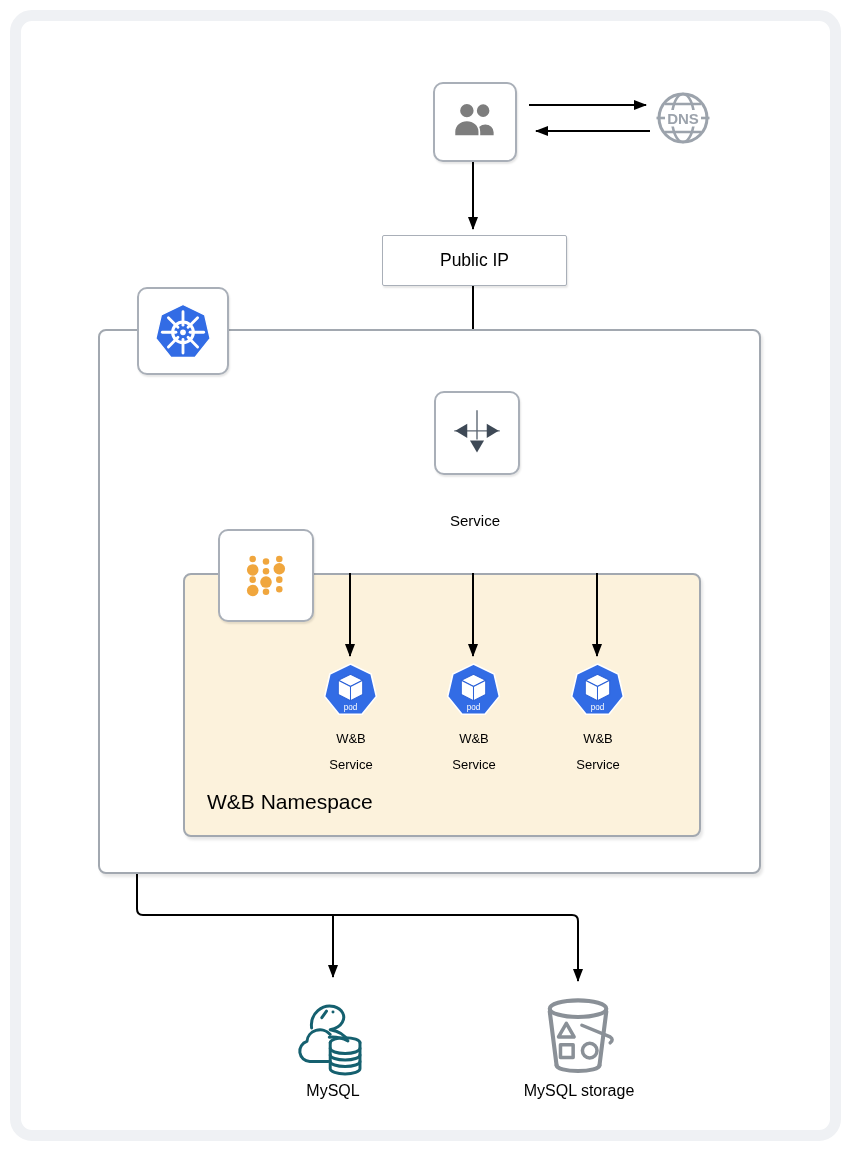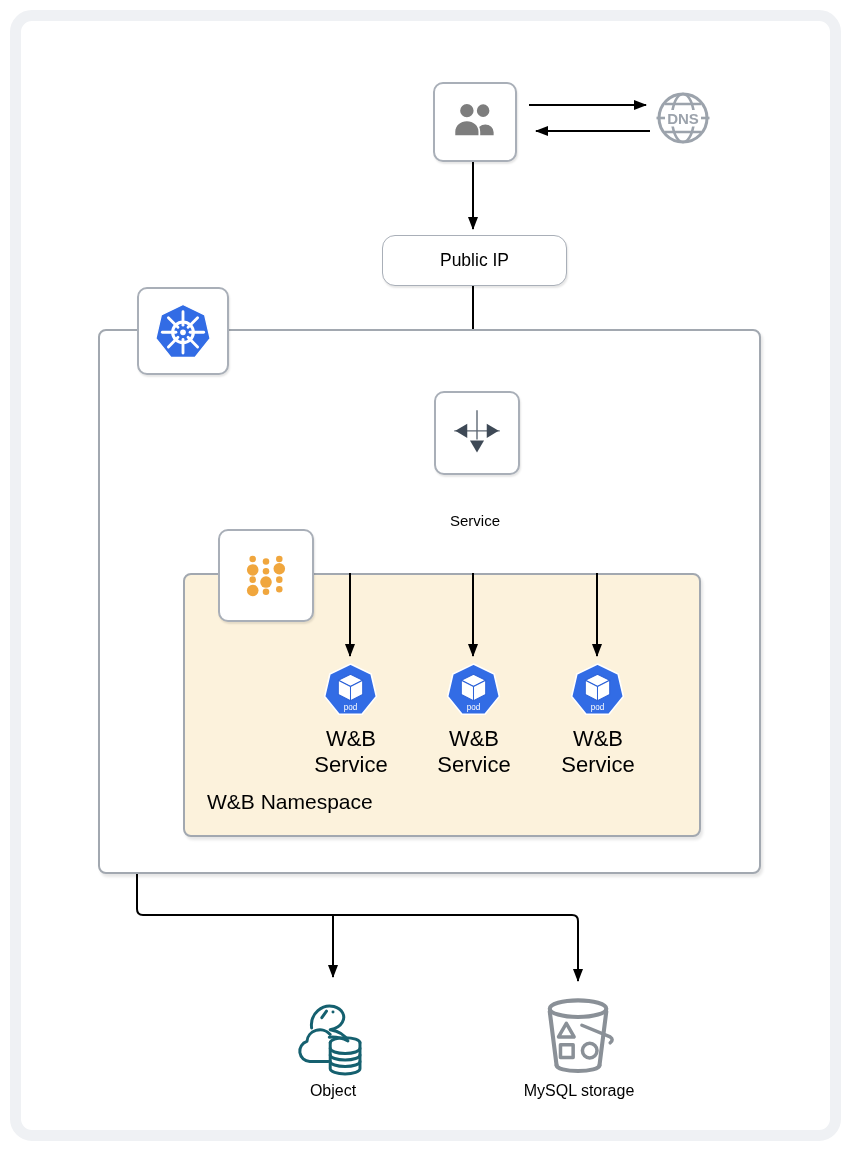--- a/index.html
+++ b/index.html
@@ -4,21 +4,21 @@
 <style>
   html,body{margin:0;padding:0;background:#fff;}
   body{width:851px;height:1151px;position:relative;font-family:"Liberation Sans",sans-serif;color:#000;overflow:hidden;}
   .frame{position:absolute;left:10px;top:10px;right:10px;bottom:10px;border:11px solid #EFF1F4;border-radius:22px;pointer-events:none;}
   .abs{position:absolute;text-decoration:underline;}
   .card{position:absolute;background:#fff;border:2px solid #A9AFB8;border-radius:10px;box-shadow:1px 2px 2px rgba(0,0,0,0.10);display:flex;align-items:center;justify-content:center;}
   .container-box{position:absolute;background:#fff;border:2px solid #A2A8B0;border-radius:8px;box-shadow:2px 3px 3px rgba(0,0,0,0.10);}
   .namespace-box{position:absolute;background:#FCF2DC;border:2px solid #A2A8B0;border-radius:8px;box-shadow:2px 3px 3px rgba(0,0,0,0.10);}
   .node-label{position:absolute;transform:translateX(-50%);text-align:center;white-space:nowrap;font-size:16px;}
   .big-label{font-size:17.5px;}
-  .pod-label{position:absolute;transform:translateX(-50%);text-align:center;font-size:22px;line-height:26px;white-space:nowrap;}
+  .pod-label{position:absolute;transform:translateX(-50%);text-align:center;font-size:13px;line-height:26px;white-space:nowrap;}
   .ns-label{position:absolute;font-size:21px;white-space:nowrap;}
   .wires{position:absolute;left:0;top:0;pointer-events:none;}
   svg{display:block;}
 </style>
 </head>
 <body>
 
 <div class="frame"></div>
 
 <svg class="wires" width="851" height="1151" viewBox="0 0 851 1151">
@@ -70,21 +70,21 @@
       <path d="M10,14 H46" stroke-width="2.6"></path>
       <path d="M10,42 H46" stroke-width="2.6"></path>
       <path d="M1.5,28 H10" stroke-width="2.6"></path>
       <path d="M46,28 H54.5" stroke-width="2.6"></path>
     </g>
     <rect x="11.5" y="20" width="33" height="16.5" fill="#fff"></rect>
     <text x="28" y="33.5" text-anchor="middle" font-size="15" font-weight="bold" fill="#9CA3AC">DNS</text>
   </svg>
 </div>
 
-<div class="card" style="left:382px;top:235px;width:183px;height:49px;border-radius:13px;border-width:1.5px;">
+<div class="card" style="left:382px;top:235px;width:183px;height:49px;border-radius:2px;border-width:1.5px;">
   <span class="big-label">Public IP</span>
 </div>
 
 <div class="card" style="left:137px;top:287px;width:88px;height:84px;">
   <svg width="62" height="62" viewBox="0 0 48 48">
     <polygon points="24,3.5 40.8,11.6 45,29.8 33.3,44.4 14.7,44.4 3,29.8 7.2,11.6" fill="#326CE5" stroke="#fff" stroke-width="1"></polygon>
     <g stroke="#fff" stroke-width="2.2" stroke-linecap="round">
       <line x1="24" y1="19.5" x2="24" y2="9"></line>
       <line x1="24" y1="30.5" x2="24" y2="41"></line>
       <line x1="18.5" y1="25" x2="8" y2="25"></line>
@@ -191,21 +191,21 @@
       <path d="M42,46 V74 A16,5.5 0 0 0 74,74 V46"></path>
       <path d="M42,52 A16,5.5 0 0 0 74,52"></path>
       <path d="M42,59 A16,5.5 0 0 0 74,59"></path>
       <path d="M42,66 A16,5.5 0 0 0 74,66"></path>
       <path d="M22,30 C20,14 34,4 46,7 C55,9.5 59,17 55,24 C52.5,28.5 47,31 42,32 C51,33.5 58,38 61,44 C54,40.5 47,39.5 41,40"></path>
       <path d="M38,12 L33,19"></path>
     </g>
     <circle cx="45" cy="13" r="1.6" fill="#15606F"></circle>
   </svg>
 </div>
-<div class="node-label" style="left:333px;top:1082px;">Object</div>
+<div class="node-label" style="left:333px;top:1082px;">MySQL</div>
 
 <div class="abs" style="left:540px;top:993px;width:78px;height:84px;">
   <svg width="78" height="84" viewBox="0 0 80 86">
     <g stroke="#8A9097" fill="none" stroke-linecap="round" stroke-linejoin="round">
       <ellipse cx="39" cy="16" rx="29" ry="8.5" stroke-width="4.2"></ellipse>
       <path d="M10,19 L17,74" stroke-width="4.2"></path>
       <path d="M68,19 L61,74" stroke-width="4.2"></path>
       <path d="M17,74 A22,6 0 0 0 61,74" stroke-width="4.2"></path>
       <path d="M27,31 L35,45 H19 Z" stroke-width="3.6"></path>
       <rect x="21" y="53" width="13" height="13" stroke-width="3.6"></rect>

